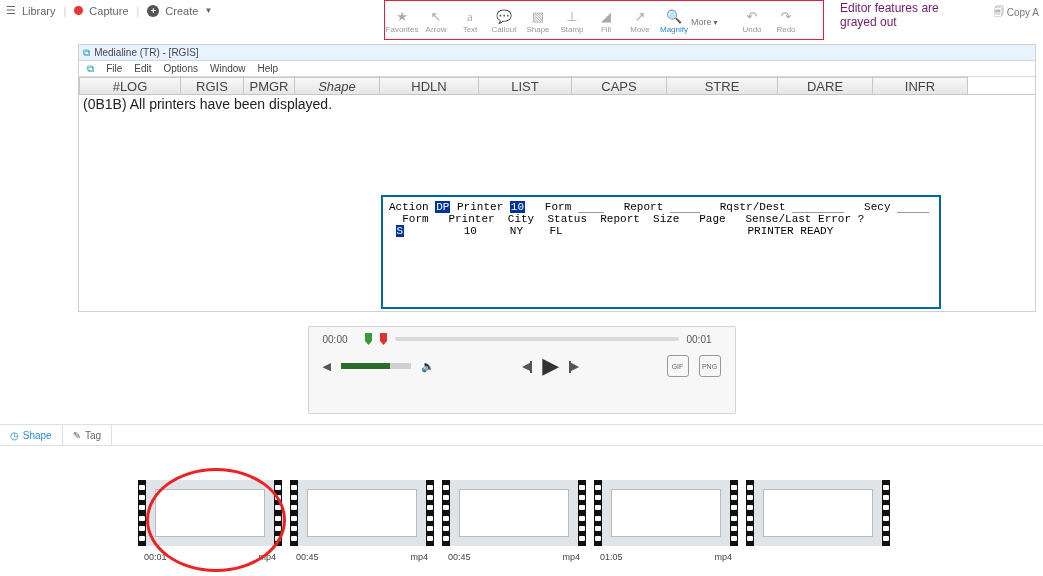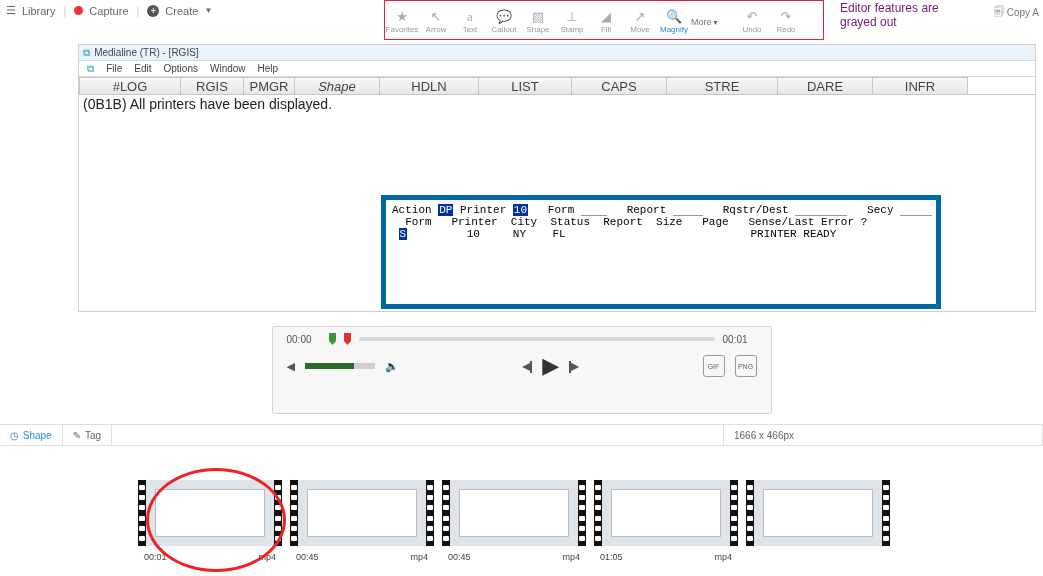--- a/index.html
+++ b/index.html
@@ -18,24 +18,24 @@
   .tool.m .lb { color: #2b8bd6; }
   .more { font-size: 9px; color: #777; display: flex; align-items: center; gap: 2px; width: 34px; padding-top: 4px; }
   .annot { position: absolute; left: 840px; top: 1px; color: #701a75; font-size: 12px; line-height: 1.2; }
   .right-btn { position: absolute; right: 4px; top: 4px; display: flex; align-items: center; gap: 3px; color: #777; font-size: 10px; }
   .capture-panel { margin: 2px 0 0 78px; width: 958px; height: 268px; border: 1px solid #cfcfcf; background: #fff; position: relative; }
   .capture-panel .hdr { height: 16px; background: #e9f3fb; border-bottom: 1px solid #cfd8e0; padding-left: 4px; font-size: 10px; color: #445; display: flex; align-items: center; gap: 4px; }
   .capture-panel .menu { height: 16px; border-bottom: 1px solid #dcdcdc; padding-left: 8px; display: flex; gap: 12px; align-items: center; font-size: 10px; color: #444; }
   .tab-row { height: 18px; display: flex; align-items: stretch; border-bottom: 1px solid #c6c6c6; font-size: 13px; color: #444; }
   .tab-row .tab { border: 1px solid #c6c6c6; border-bottom: none; background: linear-gradient(#f8f8f8,#e6e6e6); display: flex; align-items: center; justify-content: center; margin-right: -1px; }
   .status-line { padding: 1px 4px; font-size: 14px; color: #222; }
-  .term { position: absolute; left: 302px; top: 150px; width: 560px; height: 114px; border: 5px solid #0369a1; background: #fff; font-family: "Courier New", monospace; font-size: 11px; color: #000; padding: 4px 6px; white-space: pre; }
+  .term { position: absolute; left: 302px; top: 150px; width: 560px; height: 114px; border: 2px solid #0369a1; background: #fff; font-family: "Courier New", monospace; font-size: 11px; color: #000; padding: 4px 6px; white-space: pre; }
   .term .inv { background: #003399; color: #fff; padding: 0 1px; }
   .term .field { border-bottom: 1px solid #999; display: inline-block; vertical-align: bottom; min-height: 11px; }
-  .player { width: 500px; height: 88px; margin: 14px auto 0; border: 1px solid #d3d3d3; background: #f7f7f7; border-radius: 2px; padding: 6px 14px; }
+  .player { width: 428px; height: 88px; margin: 14px auto 0; border: 1px solid #d3d3d3; background: #f7f7f7; border-radius: 2px; padding: 6px 14px; }
   .pl-row1 { display: flex; align-items: center; gap: 8px; }
   .pl-time { font-size: 10px; color: #555; width: 34px; }
   .pl-mark { width: 7px; height: 12px; }
   .pl-track { flex: 1; height: 4px; background: #d9d9d9; border-radius: 2px; }
   .pl-row2 { display: flex; align-items: center; gap: 10px; margin-top: 8px; }
   .pl-vol { width: 70px; height: 6px; background: linear-gradient(to right,#2c6b2c 70%,#d0d0d0 70%); }
   .play-ic { font-size: 22px; color: #333; }
   .step-ic { font-size: 12px; color: #555; }
   .gifpng { width: 22px; height: 22px; border: 1px solid #999; border-radius: 3px; font-size: 7px; display: flex; align-items: center; justify-content: center; color: #666; }
   .filter-row { margin-top: 10px; height: 22px; border-top: 1px solid #e0e0e0; border-bottom: 1px solid #e0e0e0; display: flex; align-items: center; font-size: 10px; color: #666; }
@@ -190,23 +190,20 @@
 
 <div class="filter-row">
   <div class="fbox">
     <span>◷</span>
     <span>Shape</span>
   </div>
   <div class="fbox">
     <span>✎</span>
     <span>Tag</span>
   </div>
-  <div class="fbox dim-box">
-    <span>1666 x 466px</span>
-  </div>
 </div>
 
 <div class="film-row">
   <div class="sel-ring" style="left:146px; top:22px; width:140px; height:104px;"></div>
 
   <div style="width:130px;flex:0 0 130px;margin-top:6px">
     <div class="tiny-thumb"></div>
   </div>
 
   <div style="flex:0 0 auto">

